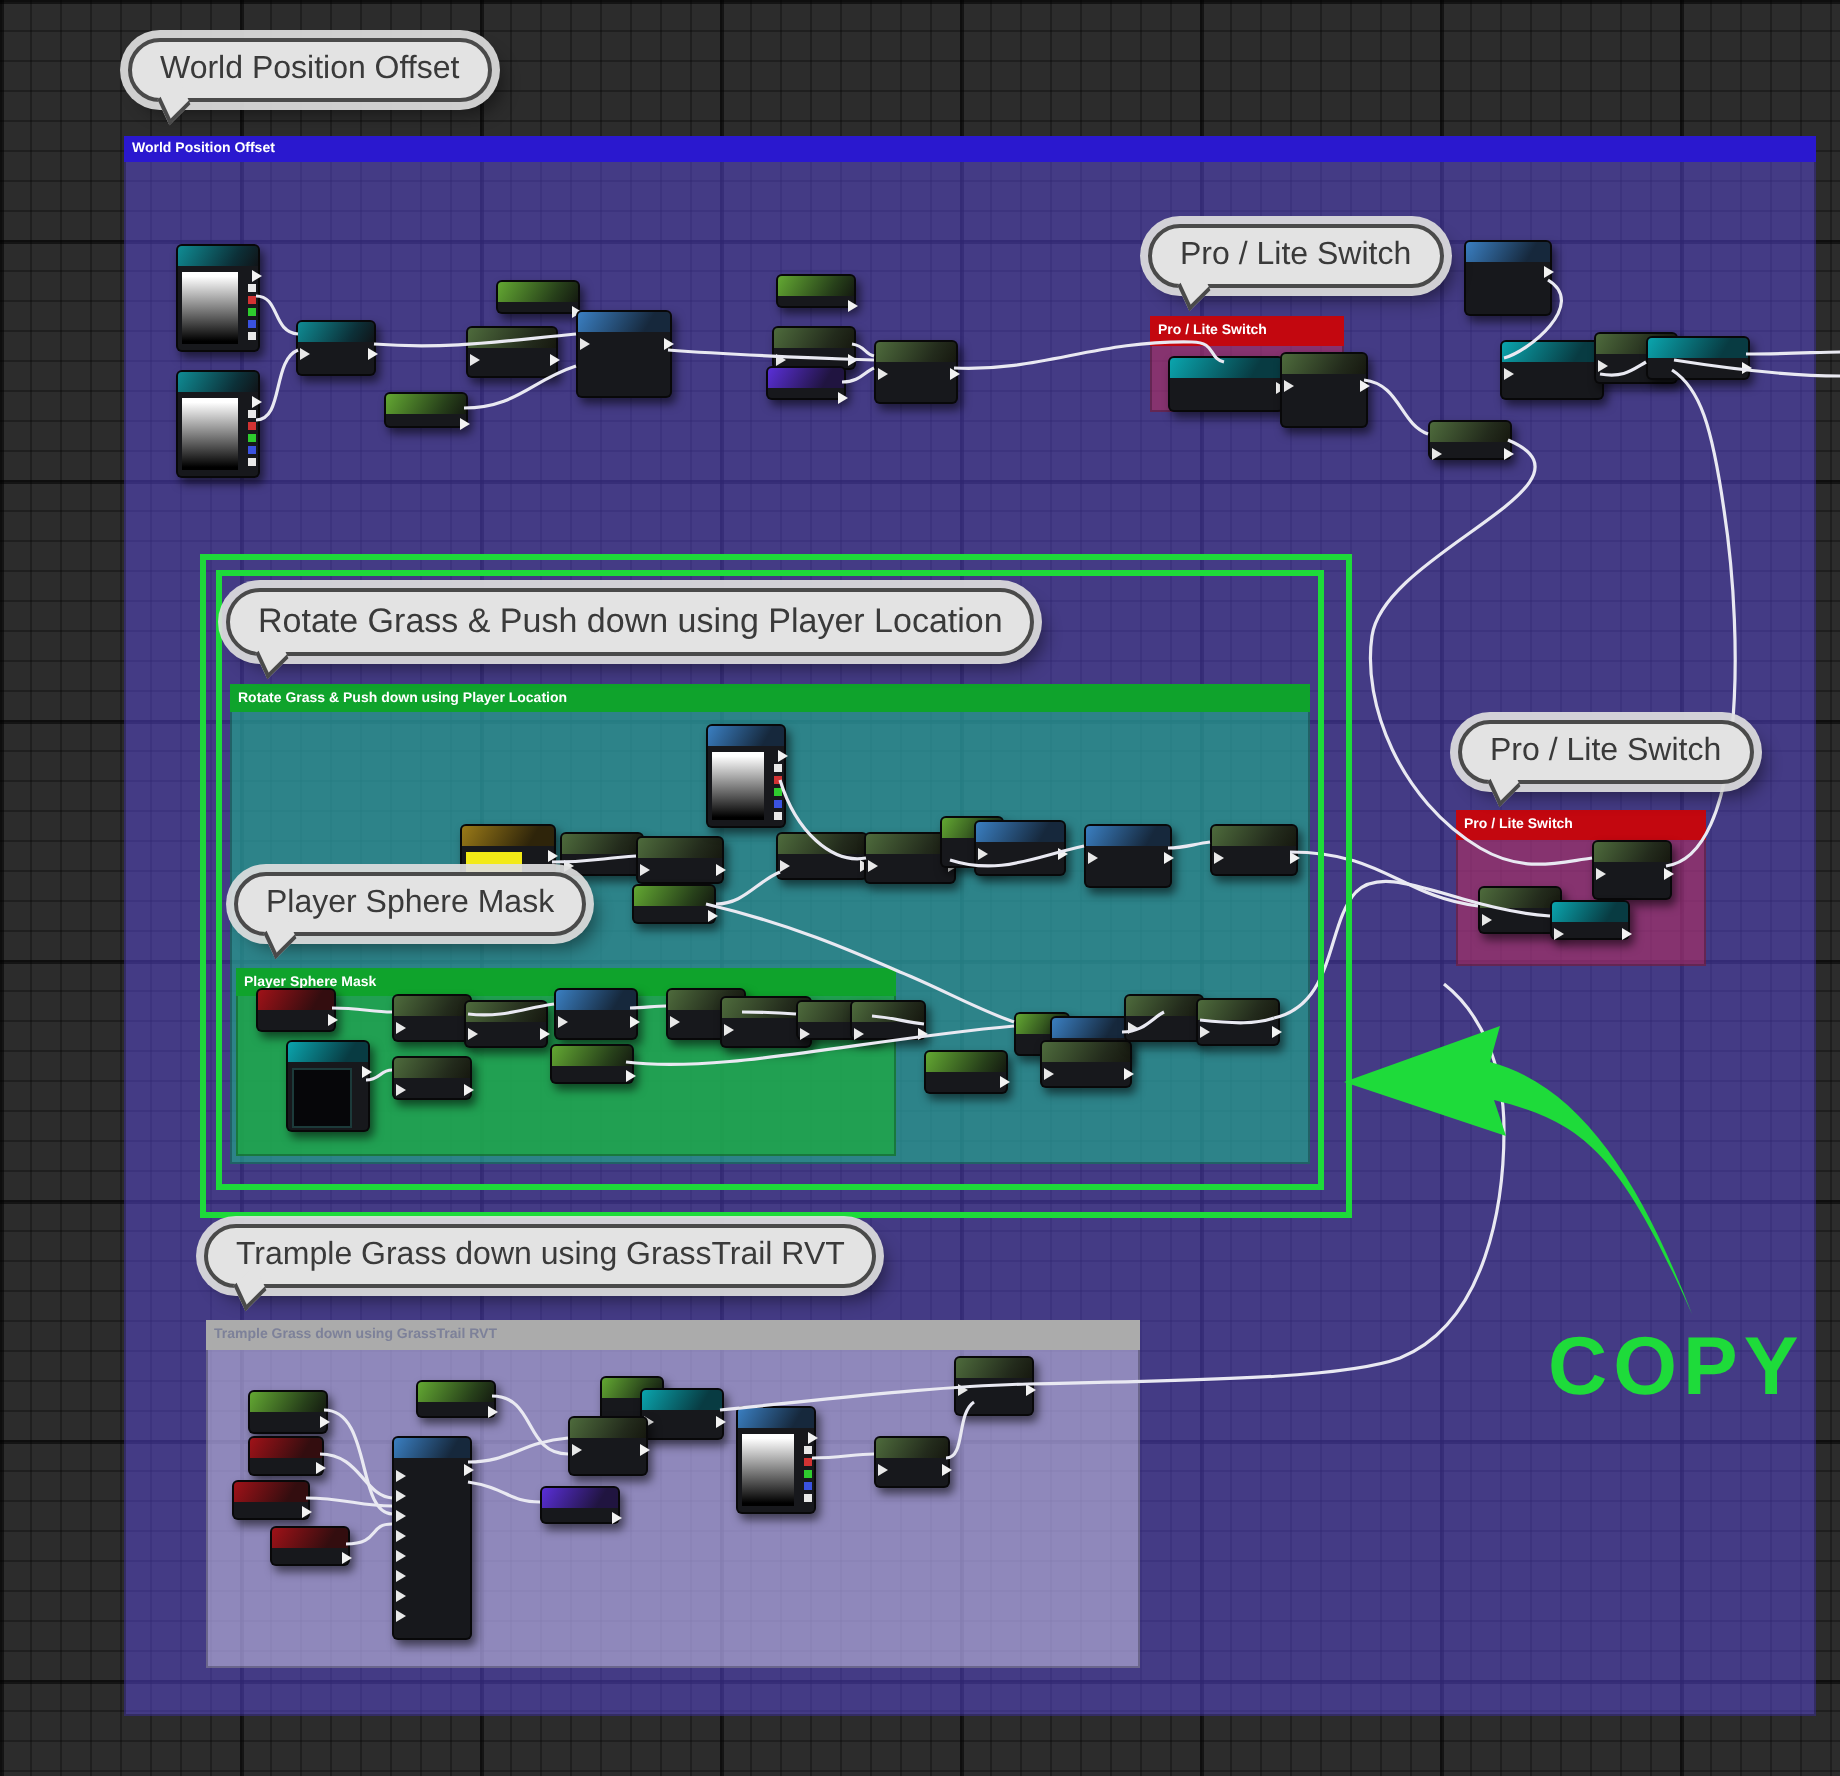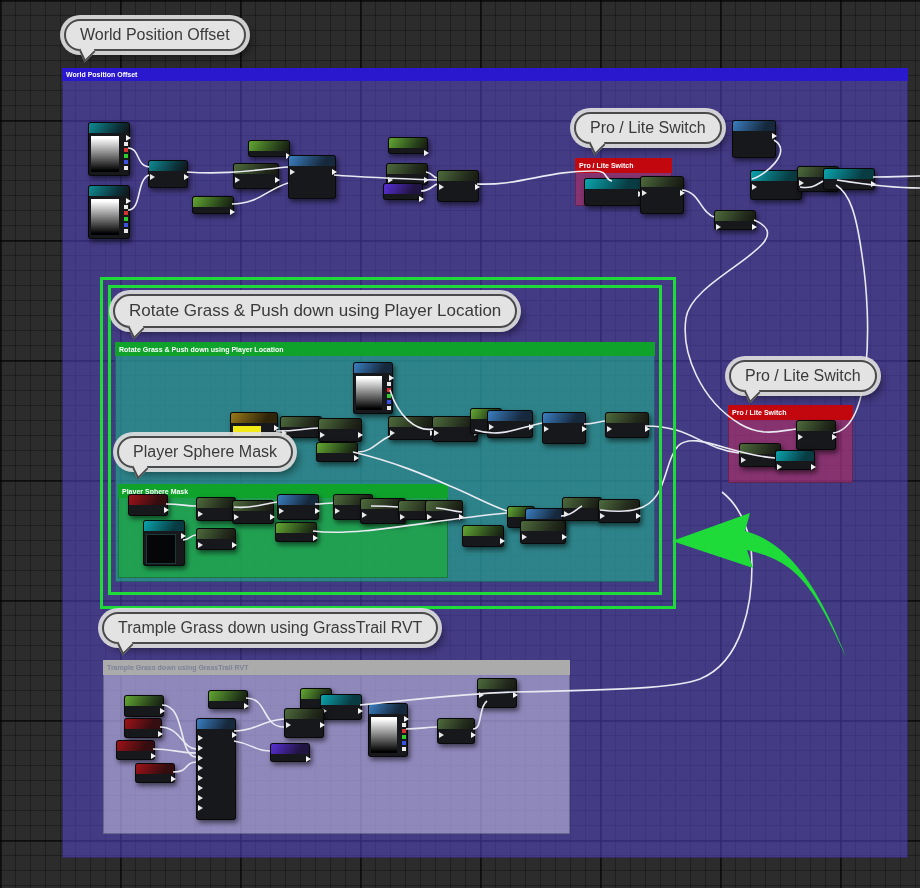--- a/index.html
+++ b/index.html
@@ -437,13 +437,14 @@
       <div class="callout" style="left: 64px; top: 19px; font-size: 16px;"><span>World Position Offset</span><div class="tail"></div></div>
       <div class="callout" style="left: 574px; top: 112px; font-size: 16px;"><span>Pro / Lite Switch</span><div class="tail"></div></div>
       <div class="callout" style="left: 113px; top: 294px; font-size: 17px;"><span>Rotate Grass &amp; Push down using Player Location</span><div class="tail"></div></div>
       <div class="callout" style="left: 117px; top: 436px; font-size: 16px;"><span>Player Sphere Mask</span><div class="tail"></div></div>
       <div class="callout" style="left: 729px; top: 360px; font-size: 16px;"><span>Pro / Lite Switch</span><div class="tail"></div></div>
       <div class="callout" style="left: 102px; top: 612px; font-size: 16px;"><span>Trample Grass down using GrassTrail RVT</span><div class="tail"></div></div>
     </div>
   <svg id="arrow" class="layer" width="920" height="888" style="z-index:70">
       <path d="M672,541 L750,513 L745,531 C790,543 820,590 846,657 C810,577 792,561 747,550 L753,568 Z" fill="#1edb3a"></path>
     </svg>
+  <div class="copy-label" style="left: 774px; top: 660px; color: rgb(30, 219, 58);">COPY</div>
 </div>
 
 </body></html>

